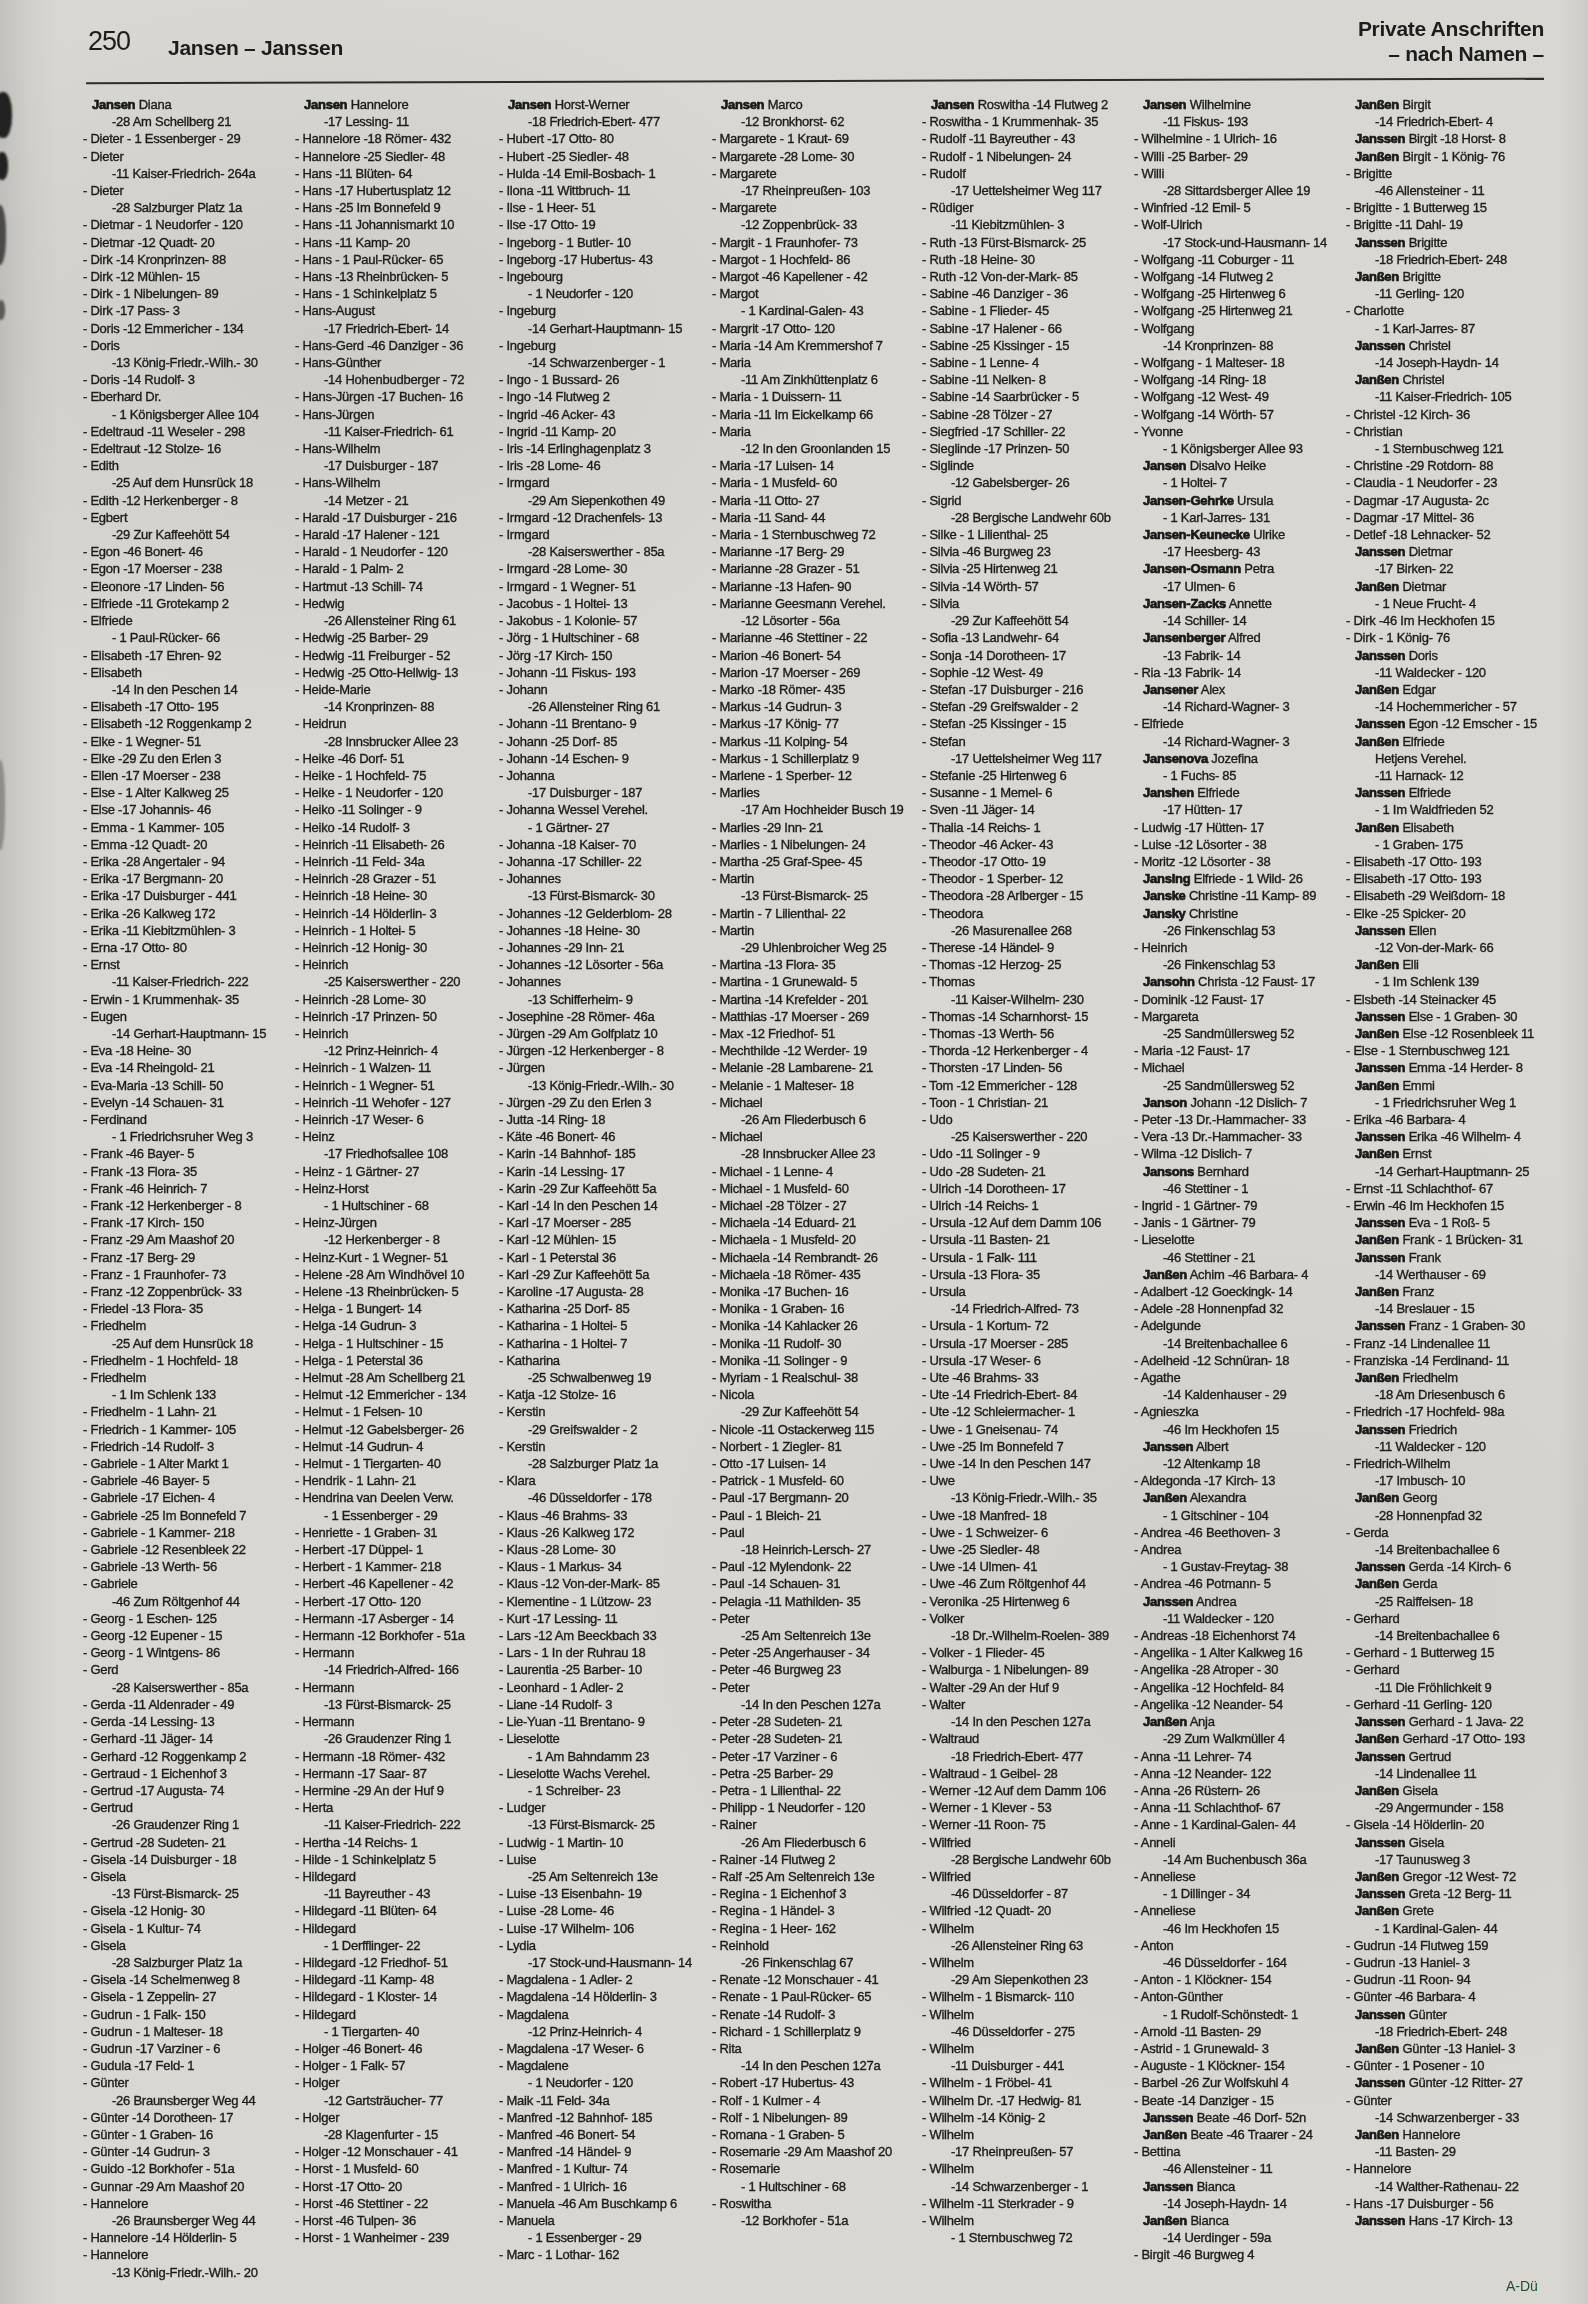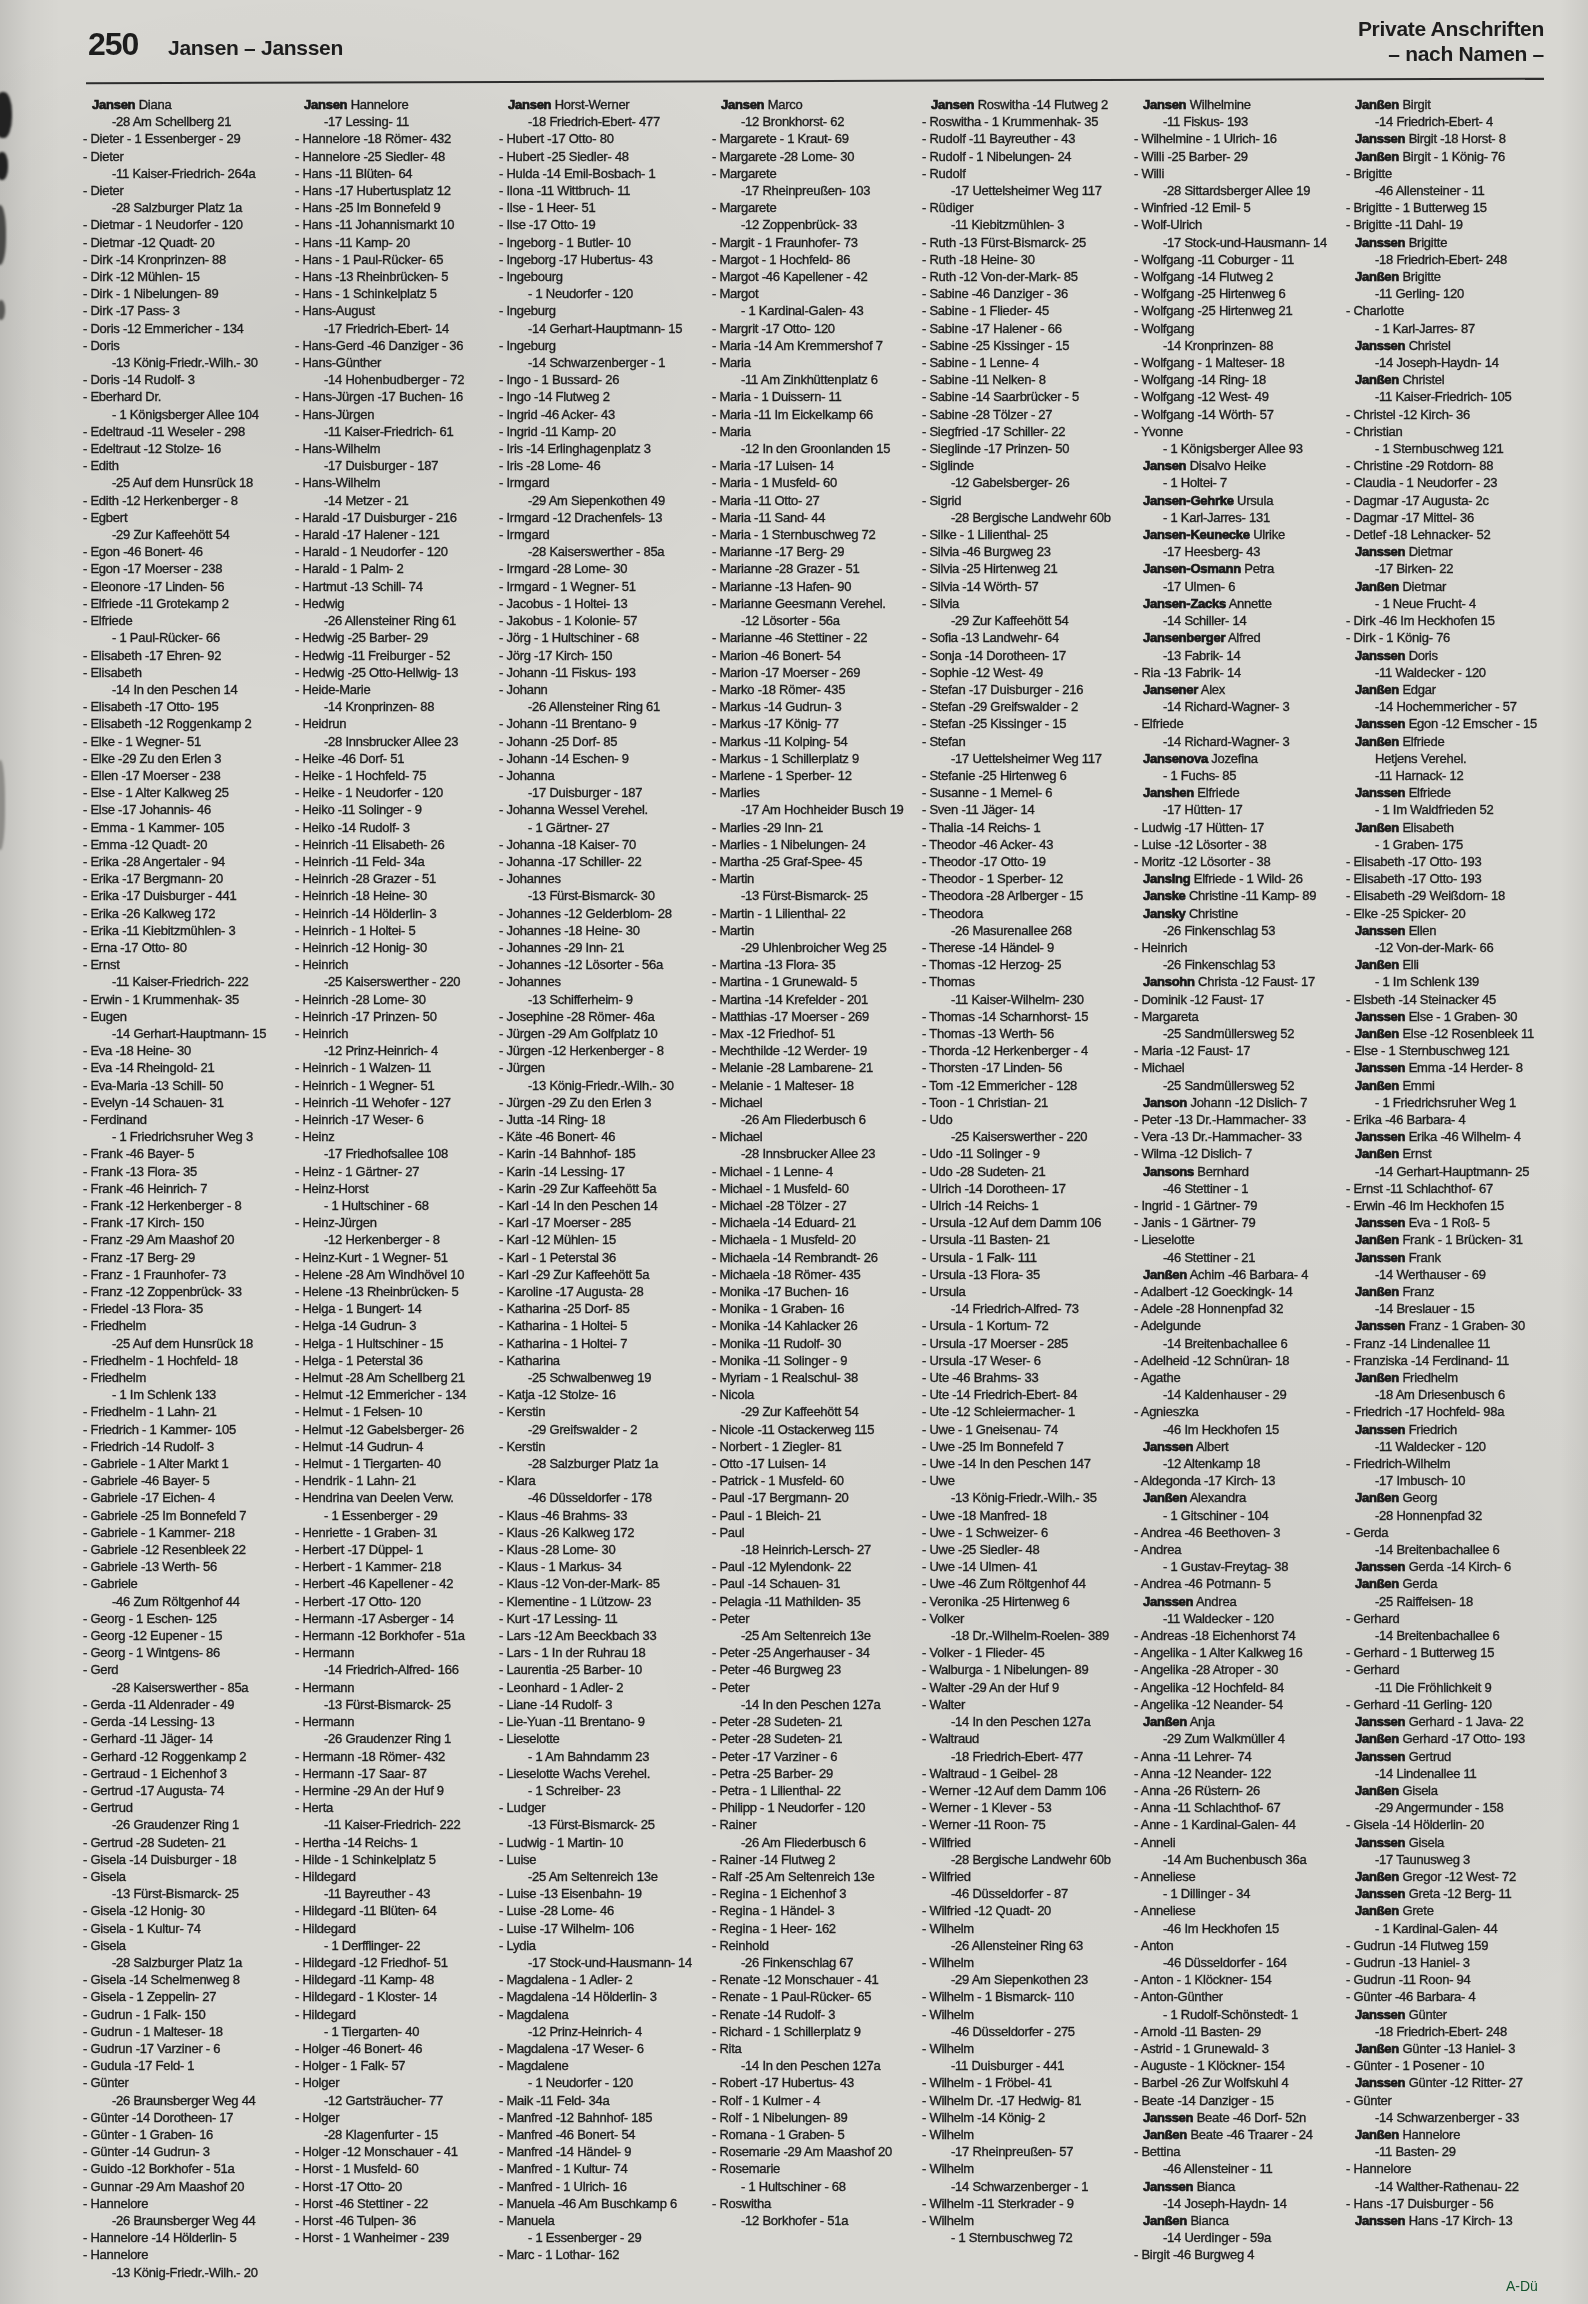--- a/index.html
+++ b/index.html
@@ -11,21 +11,21 @@
   }
   #texture{position:absolute;inset:0;pointer-events:none;
     background:
       radial-gradient(900px 600px at 20% 15%, rgba(0,0,0,0.05), rgba(0,0,0,0) 60%),
       radial-gradient(1000px 800px at 80% 70%, rgba(0,0,0,0.04), rgba(0,0,0,0) 65%),
       linear-gradient(90deg, rgba(0,0,0,0.10) 0px, rgba(0,0,0,0.03) 30px, rgba(0,0,0,0) 60px),
       linear-gradient(270deg, rgba(0,0,0,0.06) 0px, rgba(0,0,0,0) 28px);
   }
   .blob{position:absolute;background:#222;border-radius:45%;filter:blur(1.2px);}
   
-  #page-number{position:absolute;left:88px;top:26px;font-size:32px;font-weight:700;letter-spacing:-1px;}
+  #page-number{position:absolute;left:88px;top:26px;font-size:27px;font-weight:400;letter-spacing:-1px;}
   #section-title{position:absolute;left:168px;top:36px;font-size:21px;font-weight:700;letter-spacing:-0.3px;}
   #header-right{position:absolute;right:44px;top:16px;text-align:right;font-weight:700;font-size:21px;line-height:25px;letter-spacing:-0.3px;}
   #header-rule{position:absolute;left:86px;top:80px;width:1458px;height:2.4px;background:#2d2d2d;transform:rotate(-0.18deg);}
   
   #columns{position:absolute;top:96px;left:0;width:100%;height:2130px;padding-left:24px;}
   .col{position:absolute;top:0;width:200px;}
   .col:nth-child(1){left:83px}
   .col:nth-child(2){left:295px}
   .col:nth-child(3){left:499px}
   .col:nth-child(4){left:712px}
@@ -495,21 +495,21 @@
         <div class="line entry">- Markus -11 Kolping- 54</div>
         <div class="line entry">- Markus - 1 Schillerplatz 9</div>
         <div class="line entry">- Marlene - 1 Sperber- 12</div>
         <div class="line entry">- Marlies</div>
         <div class="line cont">-17 Am Hochheider Busch 19</div>
         <div class="line entry">- Marlies -29 Inn- 21</div>
         <div class="line entry">- Marlies - 1 Nibelungen- 24</div>
         <div class="line entry">- Martha -25 Graf-Spee- 45</div>
         <div class="line entry">- Martin</div>
         <div class="line cont">-13 Fürst-Bismarck- 25</div>
-        <div class="line entry">- Martin - 1 Lilienthal- 22</div>
+        <div class="line entry">- Martin - 7 Lilienthal- 22</div>
         <div class="line entry">- Martin</div>
         <div class="line cont">-29 Uhlenbroicher Weg 25</div>
         <div class="line entry">- Martina -13 Flora- 35</div>
         <div class="line entry">- Martina - 1 Grunewald- 5</div>
         <div class="line entry">- Martina -14 Krefelder - 201</div>
         <div class="line entry">- Matthias -17 Moerser - 269</div>
         <div class="line entry">- Max -12 Friedhof- 51</div>
         <div class="line entry">- Mechthilde -12 Werder- 19</div>
         <div class="line entry">- Melanie -28 Lambarene- 21</div>
         <div class="line entry">- Melanie - 1 Malteser- 18</div>

